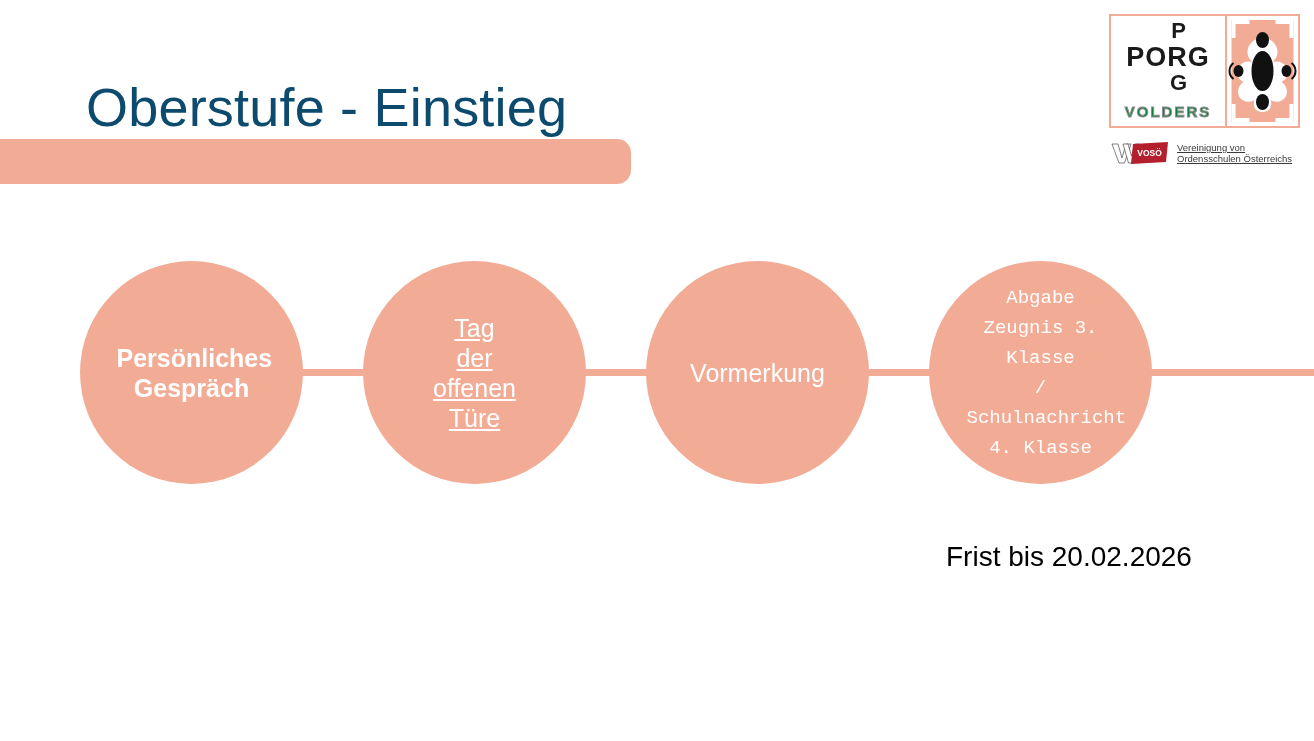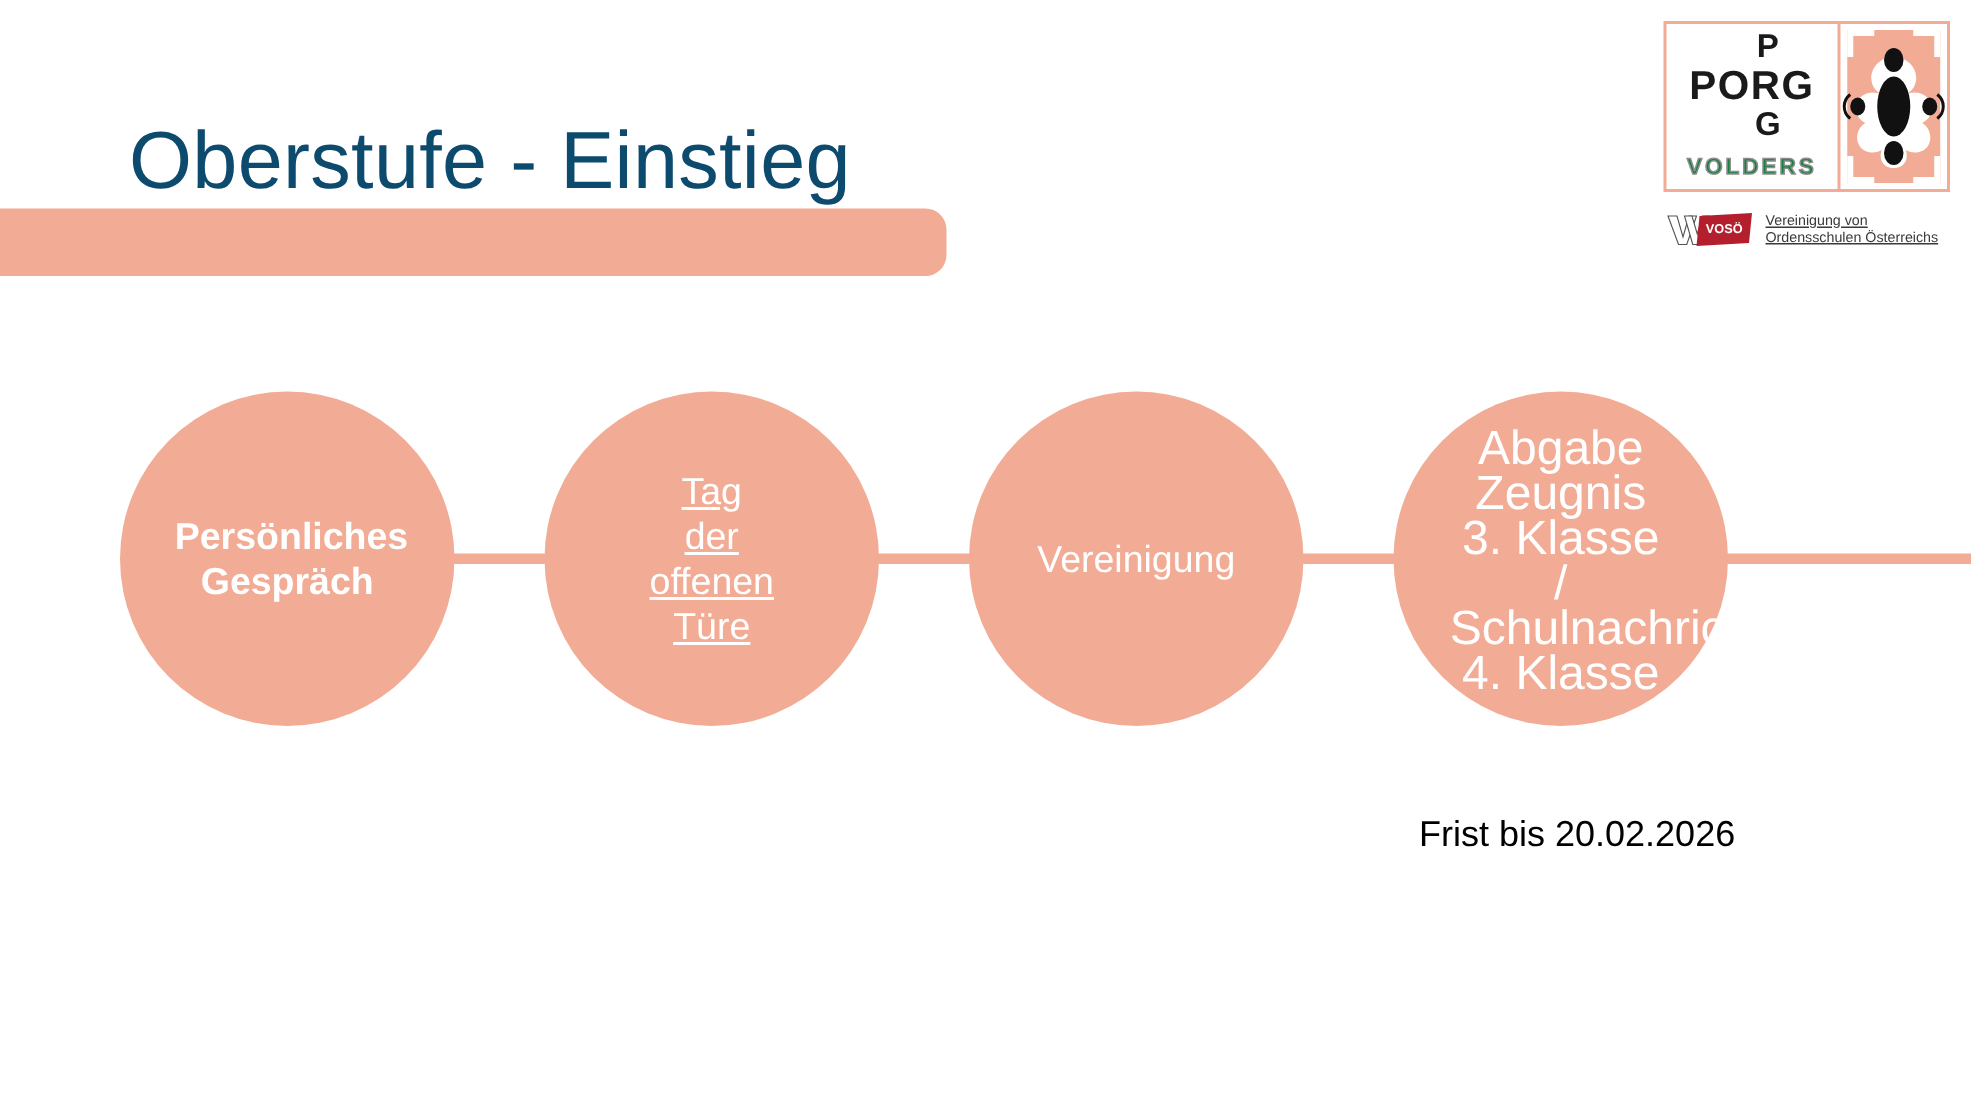--- a/index.html
+++ b/index.html
@@ -69,28 +69,28 @@
     white-space: pre-line;
   }
   #node-0 { left: 80px;  }
   #node-1 { left: 363px; }
   #node-2 { left: 646px; }
   #node-3 { left: 929px; }
 
   #node-0 .node-label { font-size: 25px; line-height: 30px; font-weight: bold; }
   #node-1 .node-label { font-size: 25px; line-height: 30px; text-decoration: underline; }
   #node-2 .node-label { font-size: 25px; line-height: 30px; }
-  #node-3 .node-label { font-size: 32px; line-height: 30px; width: 148px; }
+  #node-3 .node-label { font-size: 19px; line-height: 30px; width: 148px; font-family: Liberation Mono, monospace; }
 
   
   #deadline-text {
     position: absolute;
     left: 946px;
     top: 543px;
-    font-size: 24px;
+    font-size: 28px;
     line-height: 28px;
     color: #000000;
     white-space: nowrap;
   }
 
   
   #logo-block {
     position: absolute;
     left: 1109px;
     top: 14px;
@@ -183,21 +183,21 @@
   </div>
 
   <div class="flow-node" id="node-1">
     <span class="node-label">Tag
 der
 offenen
 Türe</span>
   </div>
 
   <div class="flow-node" id="node-2">
-    <span class="node-label">Vereinigung</span>
+    <span class="node-label">Vormerkung</span>
   </div>
 
   <div class="flow-node" id="node-3">
     <span class="node-label">Abgabe Zeugnis 3. Klasse
 /
 Schulnachricht 4. Klasse</span>
   </div>
 
   <div id="deadline-text">Frist bis 20.02.2026</div>
 

